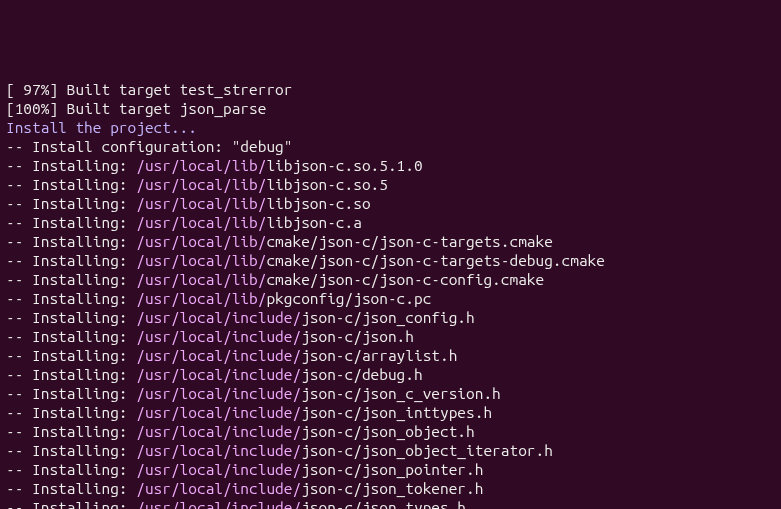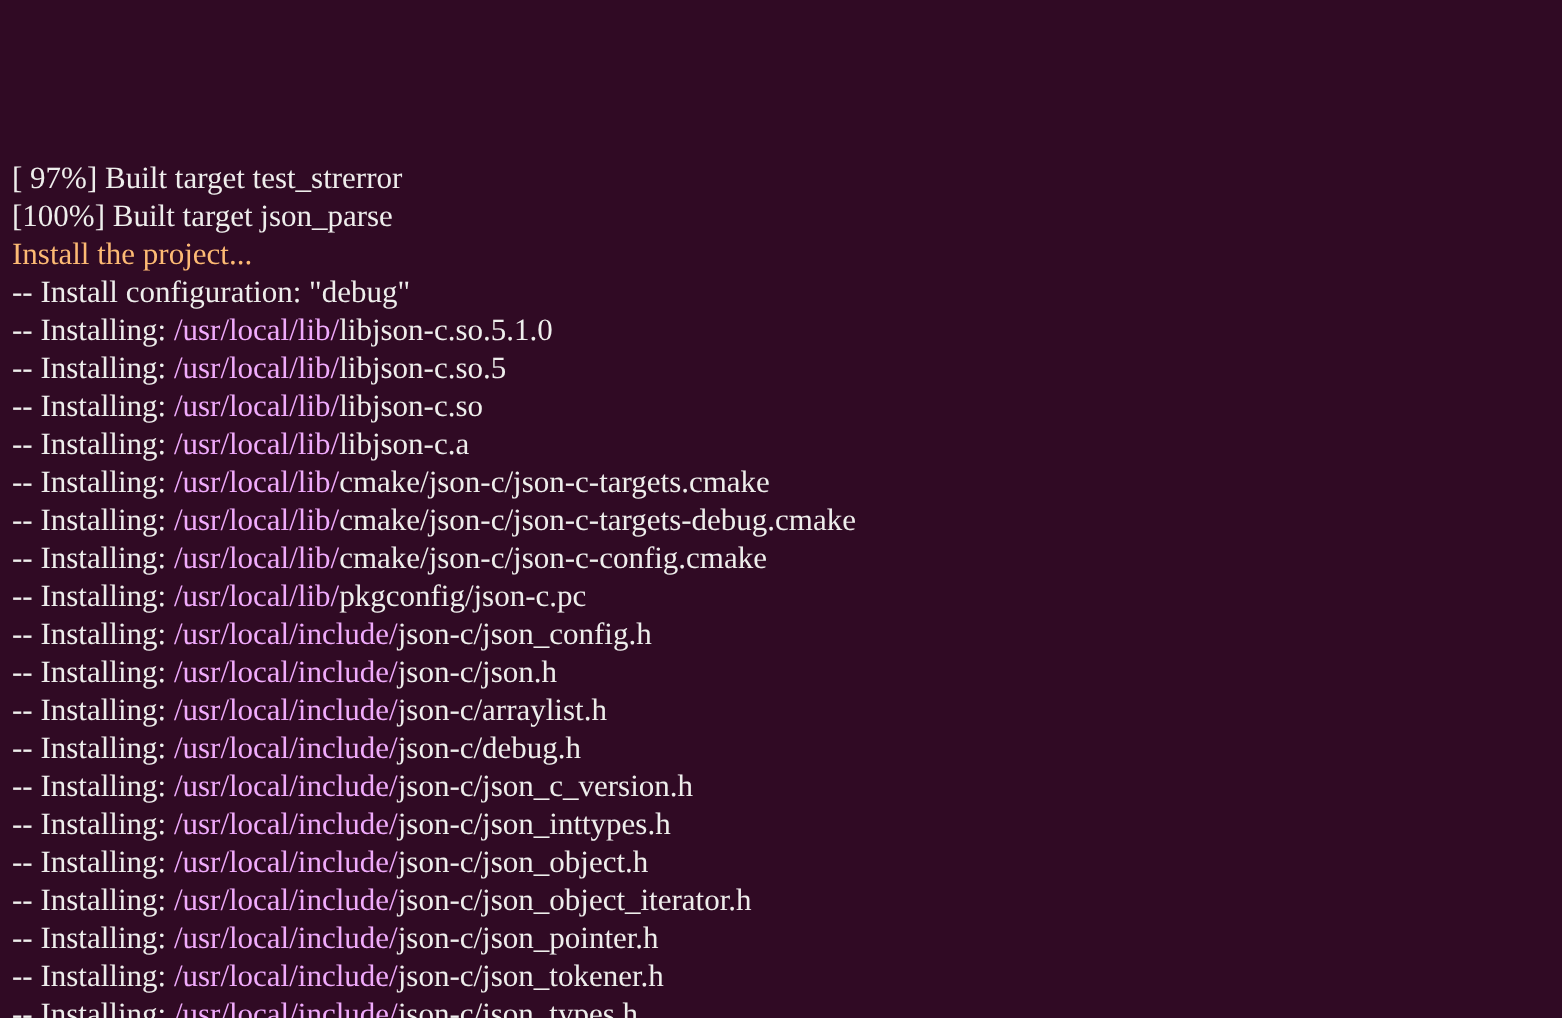--- a/index.html
+++ b/index.html
@@ -9,23 +9,23 @@
     font-family: "Ubuntu Mono", "DejaVu Sans Mono", "Consolas", monospace;
     font-size: 15.5px;
     line-height: 19px;
     color: #eeeeec;
     white-space: pre;
     overflow: hidden;
     width: 781px;
     height: 509px;
     box-sizing: border-box;
   }
-  .line { white-space: pre; font-family: Liberation Serif, serif; }
+  .line { white-space: pre; }
   .white { color: #eeeeec; }
-  .cyan  { color: #fdba74; }
+  .cyan  { color: #c4b5fd; }
   .yellow{ color: #f0abfc; }
 </style>
 </head>
 <body>
 
 
 
 <div id="terminal"><div class="line"><span class="white">[ 97%]</span><span class="white"> Built target test_strerror</span></div><div class="line"><span class="white">[100%]</span><span class="white"> Built target json_parse</span></div><div class="line"><span class="cyan">Install the project...</span></div><div class="line"><span class="white">-- Install configuration: "debug"</span></div><div class="line"><span class="white">-- Installing: </span><span class="yellow">/usr/local/lib/</span><span class="white">libjson-c.so.5.1.0</span></div><div class="line"><span class="white">-- Installing: </span><span class="yellow">/usr/local/lib/</span><span class="white">libjson-c.so.5</span></div><div class="line"><span class="white">-- Installing: </span><span class="yellow">/usr/local/lib/</span><span class="white">libjson-c.so</span></div><div class="line"><span class="white">-- Installing: </span><span class="yellow">/usr/local/lib/</span><span class="white">libjson-c.a</span></div><div class="line"><span class="white">-- Installing: </span><span class="yellow">/usr/local/lib/</span><span class="white">cmake/json-c/json-c-targets.cmake</span></div><div class="line"><span class="white">-- Installing: </span><span class="yellow">/usr/local/lib/</span><span class="white">cmake/json-c/json-c-targets-debug.cmake</span></div><div class="line"><span class="white">-- Installing: </span><span class="yellow">/usr/local/lib/</span><span class="white">cmake/json-c/json-c-config.cmake</span></div><div class="line"><span class="white">-- Installing: </span><span class="yellow">/usr/local/lib/</span><span class="white">pkgconfig/json-c.pc</span></div><div class="line"><span class="white">-- Installing: </span><span class="yellow">/usr/local/include/</span><span class="white">json-c/json_config.h</span></div><div class="line"><span class="white">-- Installing: </span><span class="yellow">/usr/local/include/</span><span class="white">json-c/json.h</span></div><div class="line"><span class="white">-- Installing: </span><span class="yellow">/usr/local/include/</span><span class="white">json-c/arraylist.h</span></div><div class="line"><span class="white">-- Installing: </span><span class="yellow">/usr/local/include/</span><span class="white">json-c/debug.h</span></div><div class="line"><span class="white">-- Installing: </span><span class="yellow">/usr/local/include/</span><span class="white">json-c/json_c_version.h</span></div><div class="line"><span class="white">-- Installing: </span><span class="yellow">/usr/local/include/</span><span class="white">json-c/json_inttypes.h</span></div><div class="line"><span class="white">-- Installing: </span><span class="yellow">/usr/local/include/</span><span class="white">json-c/json_object.h</span></div><div class="line"><span class="white">-- Installing: </span><span class="yellow">/usr/local/include/</span><span class="white">json-c/json_object_iterator.h</span></div><div class="line"><span class="white">-- Installing: </span><span class="yellow">/usr/local/include/</span><span class="white">json-c/json_pointer.h</span></div><div class="line"><span class="white">-- Installing: </span><span class="yellow">/usr/local/include/</span><span class="white">json-c/json_tokener.h</span></div><div class="line"><span class="white">-- Installing: </span><span class="yellow">/usr/local/include/</span><span class="white">json-c/json_types.h</span></div></div>
 
 

